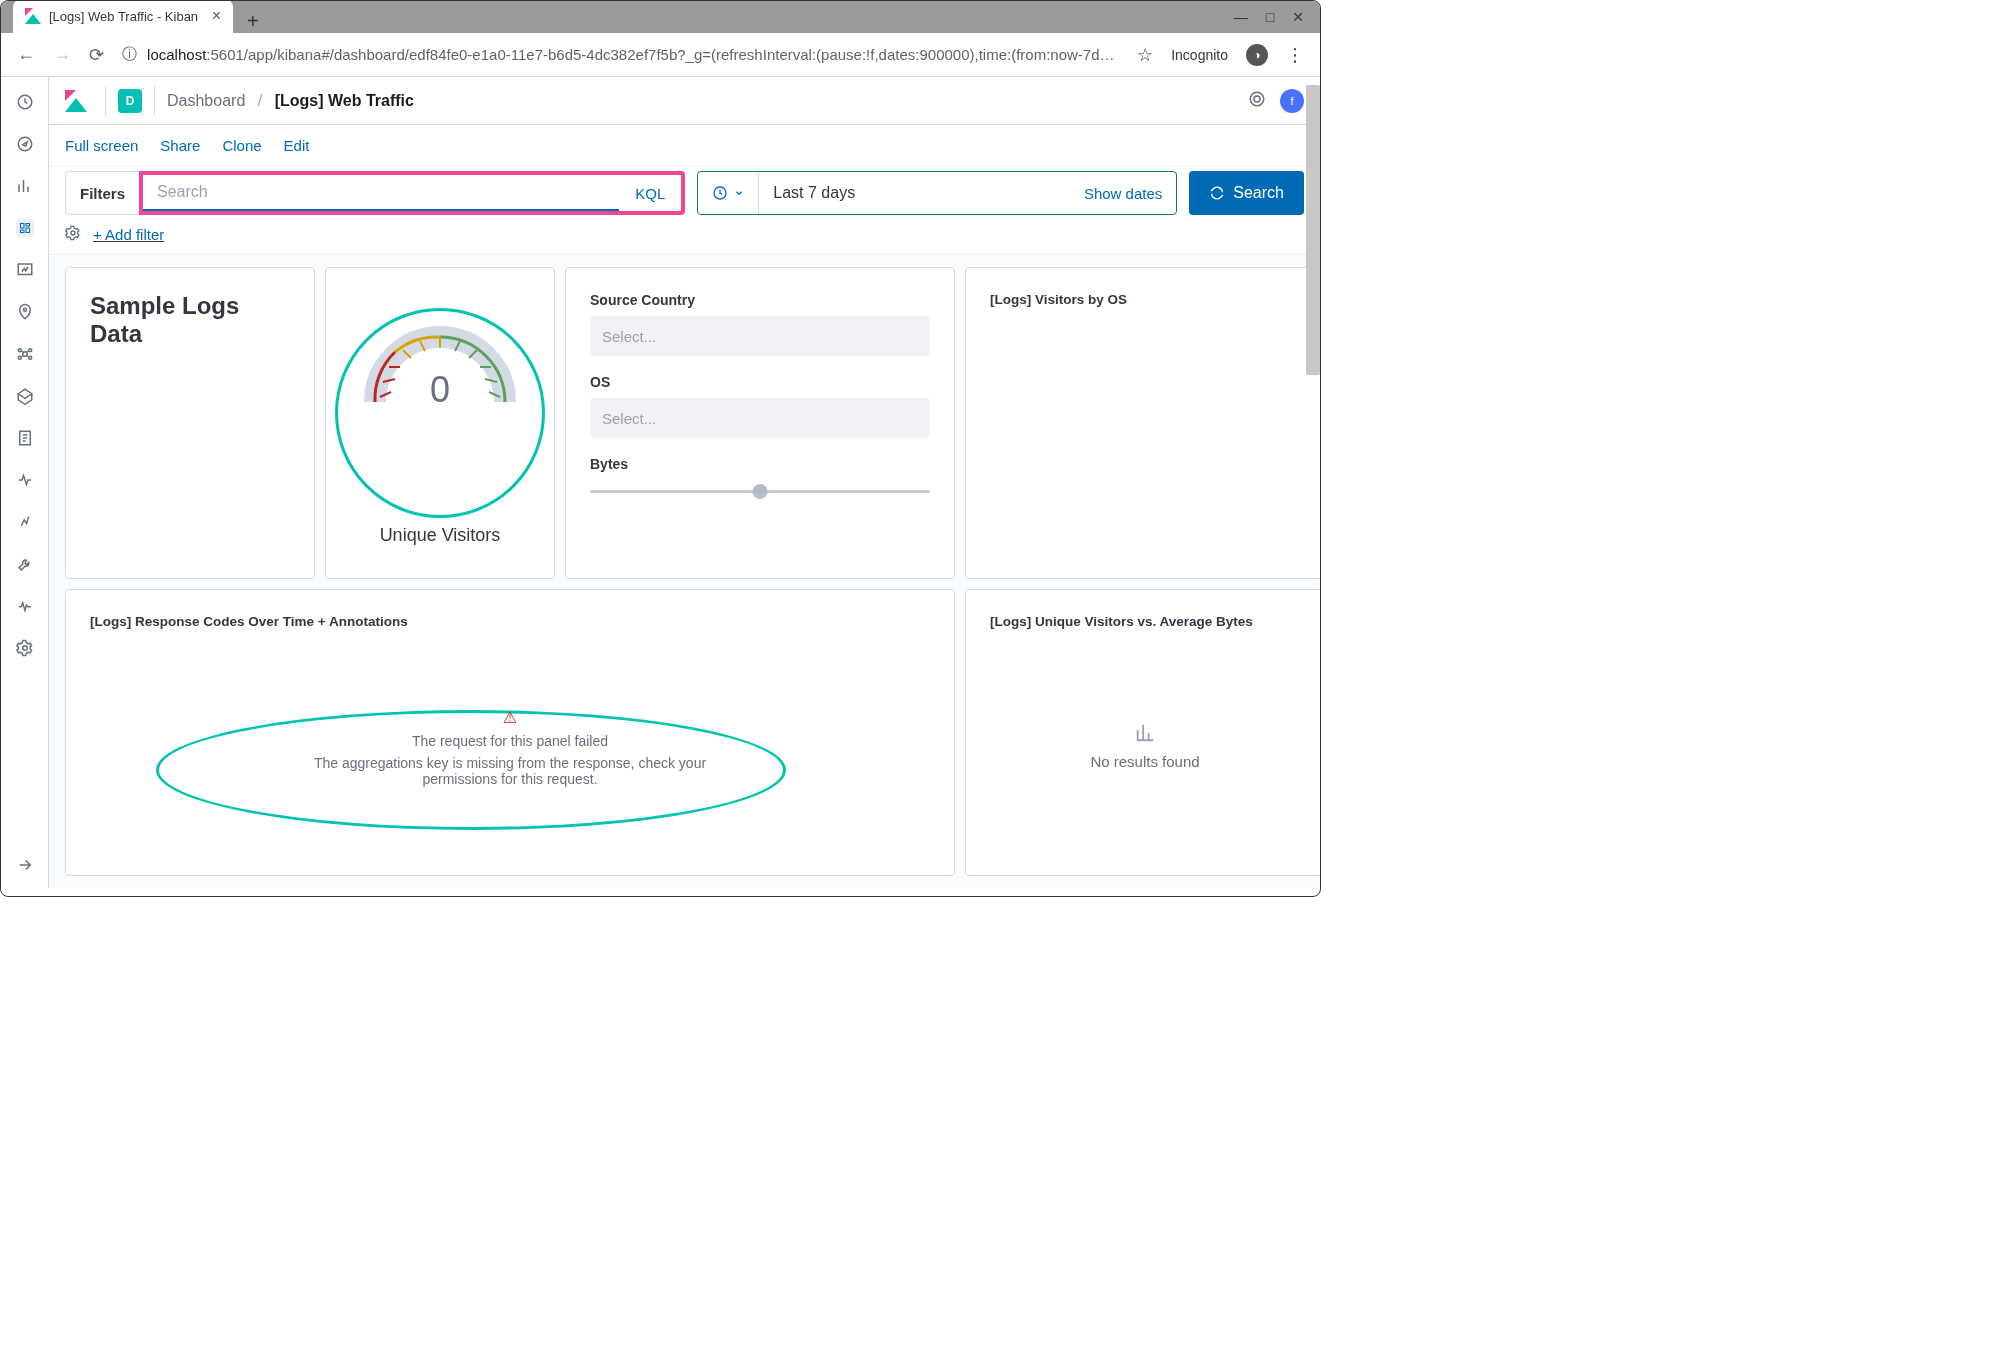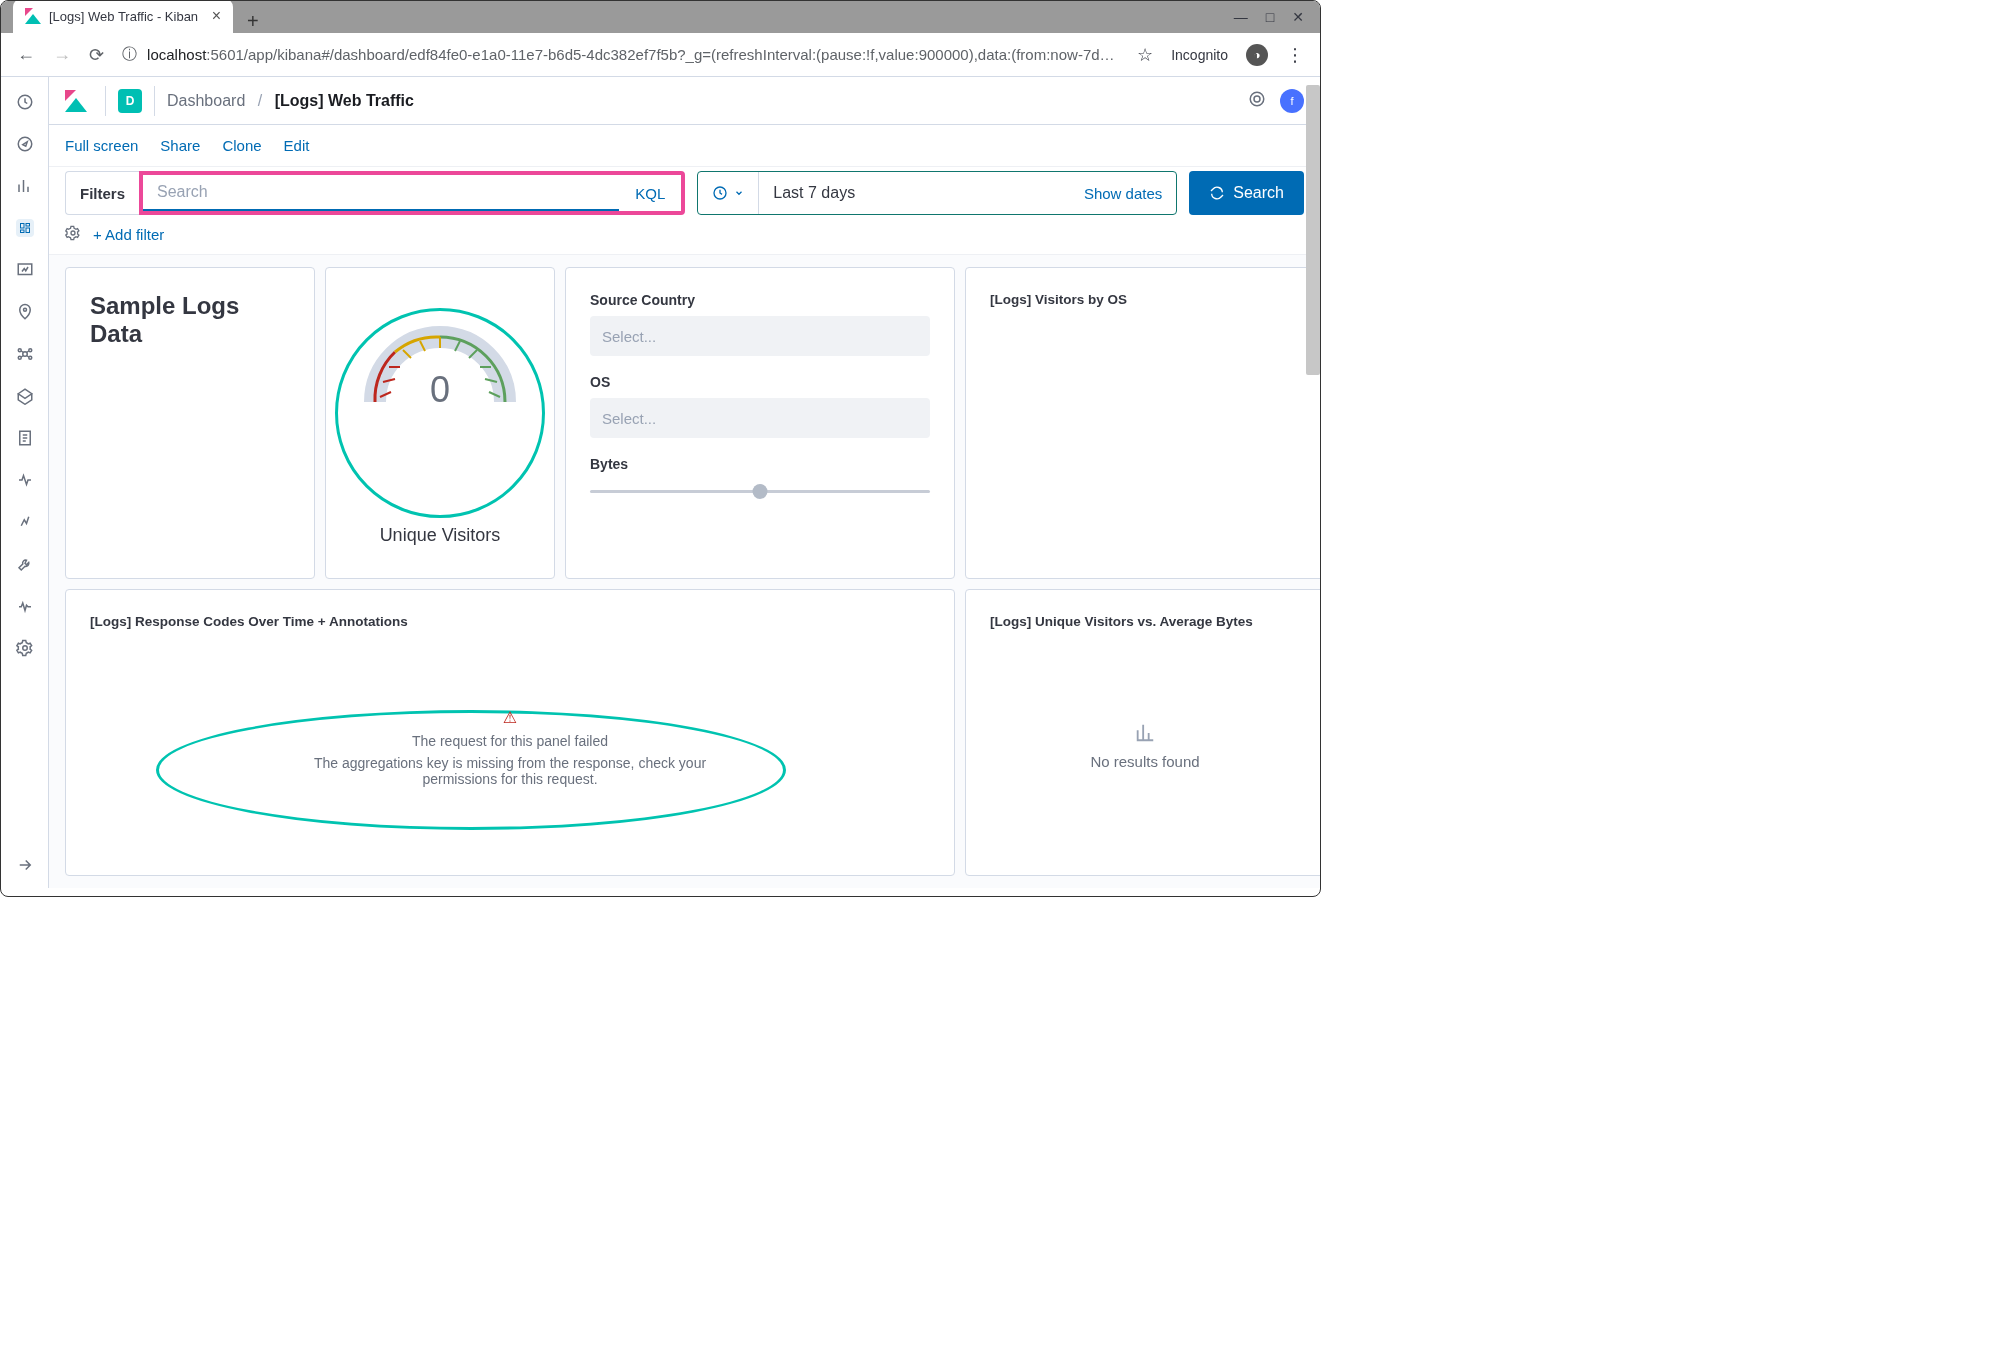--- a/index.html
+++ b/index.html
@@ -55,21 +55,21 @@
 .search-input { flex:1; border:none; outline:none; padding:0 14px; font-size:16px; border-bottom: 2px solid #006bb4; height:100%; color:#555; }
 .search-input::placeholder{ color:#98a2b3; }
 .kql { color:#006bb4; padding:0 16px; font-weight:500; font-size:15px; }
 .date-picker { border:1px solid #0f766e; border-radius:4px; display:flex; align-items:center; min-width: 480px; }
 .date-quick { border-right:1px solid #d3dae6; padding:0 14px; height:100%; display:flex; align-items:center; gap:6px; color:#006bb4; }
 .date-label { flex:1; padding:0 14px; font-size:16px; }
 .show-dates { color:#006bb4; padding:0 14px; font-size:15px; }
 .refresh-btn { background:#006bb4; color:#fff; border:none; border-radius:4px; padding:0 20px; font-size:16px; display:flex; align-items:center; gap:8px; }
 
 
-.addfilter-row { height: 40px; display:flex; align-items:center; gap:12px; padding:0 16px; border-bottom:1px solid #eef0f4; }
+.addfilter-row { height: 40px; display:flex; align-items:center; gap:12px; padding:0 16px; border-bottom:1px solid #eef0f4;text-decoration:underline; }
 .gear-s { color:#69707d; }
 .add-filter { color:#006bb4; font-size:15px; }
 
 
 .grid { flex:1; padding: 12px 16px; background:#fafbfd; display:grid; grid-template-columns: 250px 230px 390px 360px; grid-template-rows: 312px 1fr; gap:10px; overflow:hidden; }
 .panel { background:#fff; border:1px solid #d3dae6; border-radius:4px; padding: 24px; display:flex; flex-direction:column; }
 .panel-title { font-weight:700; font-size:13.5px; margin-bottom:10px; }
 
 .p-intro h2 { font-size:24px; font-weight:700; margin-bottom: 12px; }
 .p-intro p { font-size:16px; line-height:1.5; }
@@ -117,21 +117,21 @@
     </div>
   </div>
 </div>
 
 <div class="addr-bar">
   <span class="nav-arrow">←</span>
   <span class="nav-arrow disabled">→</span>
   <span class="nav-arrow">⟳</span>
   <div class="addr-url">
     <span>ⓘ</span>
-    <span><span class="url-host">localhost</span><span>:5601/app/kibana#/dashboard/edf84fe0-e1a0-11e7-b6d5-4dc382ef7f5b?_g=(refreshInterval:(pause:!f,value:900000),data:(from:now-7d…</span></span>
+    <span><span class="url-host">localhost</span><span>:5601/app/kibana#/dashboard/edf84fe0-e1a0-11e7-b6d5-4dc382ef7f5b?_g=(refreshInterval:(pause:!f,dates:900000),time:(from:now-7d…</span></span>
   </div>
   <span style="font-size:18px;">☆</span>
   <span>Incognito</span>
   <span class="incognito-badge">◑</span>
   <span style="font-size:18px;">⋮</span>
 </div>
 
 <div class="app">
 
   <div class="left-rail">

